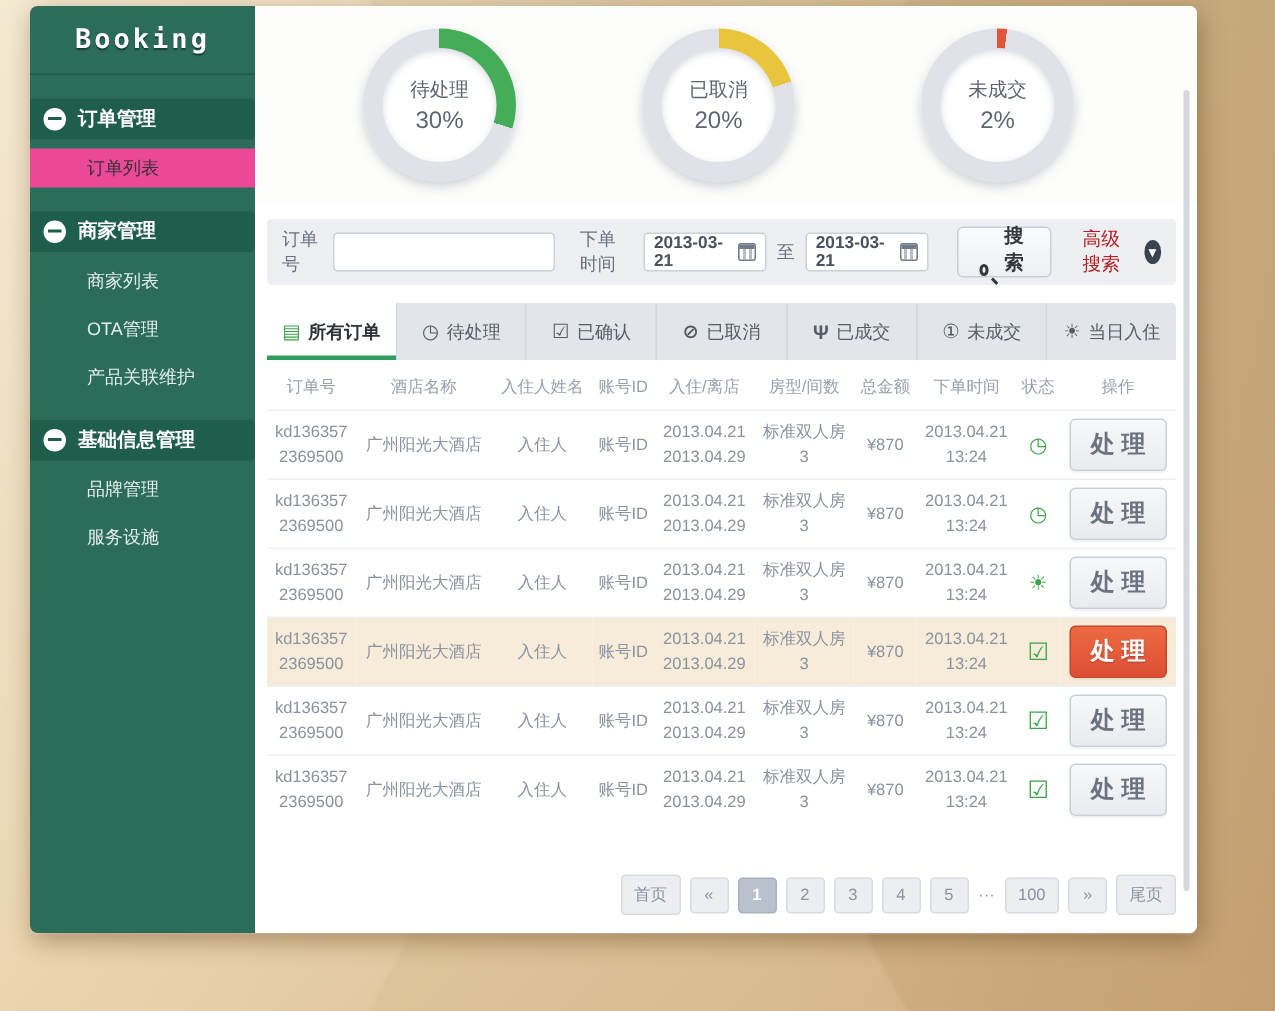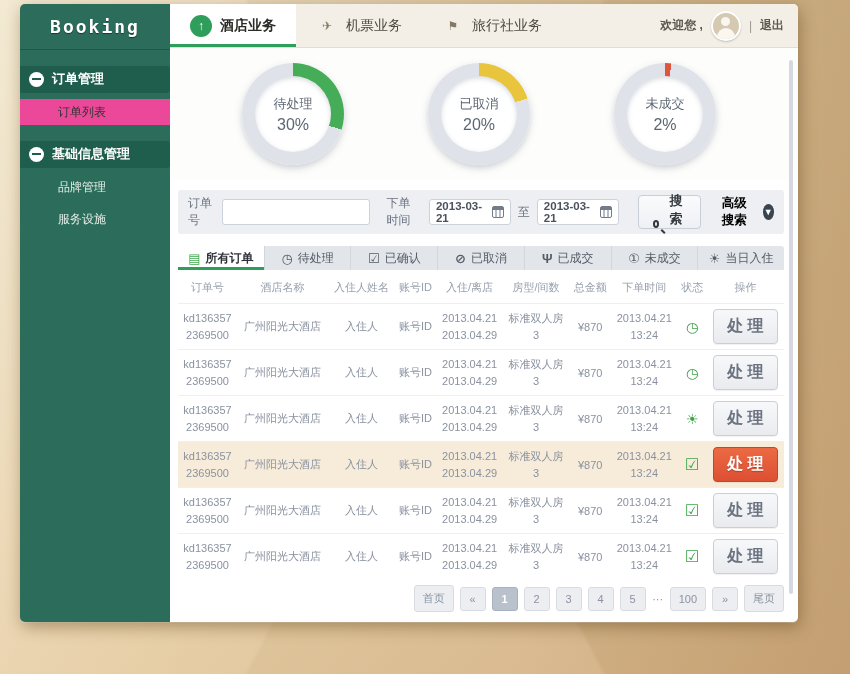--- a/index.html
+++ b/index.html
@@ -90,27 +90,27 @@
   .i-cal { width:12px; height:12px; border:1px solid #717b89; border-radius:2px;
     background:linear-gradient(#717b89 0 3px, transparent 3px),
       repeating-linear-gradient(90deg, transparent 0 2px, rgba(113,123,137,.5) 2px 4px); }
   .searchbtn { height:34px; margin-left:12px; padding:0 14px; display:flex; align-items:flex-end; gap:7px;
     background:linear-gradient(#fafbfc,#eef0f4); border:1px solid #c9cfd8; border-radius:4px;
     font-size:13px; font-weight:bold; color:#33383f; cursor:pointer; }
   .i-mag { width:8px; height:8px; border:2px solid #33383f; border-radius:50%; position:relative; }
   .i-mag::after { content:""; position:absolute; left:7px; top:7px; width:5px; height:2px;
     background:#33383f; transform:rotate(45deg); transform-origin:0 0; }
   .advanced { margin-left:14px; display:flex; align-items:center; gap:5px;
-    font-size:12.5px; font-weight:bold; color:#000000; cursor:pointer; }
+    font-size:12.5px; font-weight:normal; color:#b91c1c; cursor:pointer; }
   .i-chevcircle { width:16px; height:16px; border-radius:50%; background:#3a4450; color:#fff;
     display:flex; align-items:center; justify-content:center; font-size:9px; }
   .i-chevcircle::before { content:"▼"; }
 
   
-  .ftabs { margin:12px 14px 0 8px; height:24px; background:#e2e5ea; border-radius:3px 3px 0 0;
+  .ftabs { margin:12px 14px 0 8px; height:38px; background:#e2e5ea; border-radius:3px 3px 0 0;
     display:flex; flex-shrink:0; }
   .ftab { flex:1; display:flex; align-items:center; justify-content:center; gap:5px;
     font-size:12px; color:#555c66; border-right:1px solid #d2d6dd; cursor:pointer; position:relative; }
   .ftab:last-child { border-right:none; }
   .ftab[data-active="true"] { background:#fff; font-weight:bold; color:#2e333a; }
   .ftab[data-active="true"]::after { content:""; position:absolute; left:0; right:0; bottom:0;
     height:3px; background:#2f9e5a; }
   .ft-ic::before { font-size:13px; }
   .ft-ic[data-icon="clipboard-icon"]::before { content:"▤"; color:#3fa54b; }
   .ft-ic[data-icon="clock-icon"]::before { content:"◷"; font-weight:bold; }
@@ -161,57 +161,52 @@
     <div class="sec">
       <div class="sec-head">
         <span class="i-minus"></span>
         <span>订单管理</span>
       </div>
       <div class="sub" data-active="true">
         <span>订单列表</span>
       </div>
     </div>
 
+    <div class="sec">
+      <div class="sec-head">
+        <span class="i-minus"></span>
+        <span>商家管理</span>
+      </div>
+      <div class="sub">
+        <span>商家列表</span>
+      </div>
+      <div class="sub">
+        <span>OTA管理</span>
+      </div>
+      <div class="sub">
+        <span>产品关联维护</span>
+      </div>
+    </div>
 
     <div class="sec">
       <div class="sec-head">
         <span class="i-minus"></span>
         <span>基础信息管理</span>
       </div>
       <div class="sub">
         <span>品牌管理</span>
       </div>
       <div class="sub">
         <span>服务设施</span>
       </div>
     </div>
   </div>
 
   <div class="main">
 
-    <div class="topbar">
-      <div class="ttab" data-active="true">
-        <span class="tt-ic" data-icon="hotel-icon"></span>
-        <span>酒店业务</span>
-      </div>
-      <div class="ttab">
-        <span class="tt-ic" data-icon="plane-icon"></span>
-        <span>机票业务</span>
-      </div>
-      <div class="ttab">
-        <span class="tt-ic" data-icon="flag-icon"></span>
-        <span>旅行社业务</span>
-      </div>
-      <div class="userbox">
-        <span>欢迎您 ,</span>
-        <span class="avatar"></span>
-        <span class="udiv">|</span>
-        <span class="logout">退出</span>
-      </div>
-    </div>
 
     <div class="charts">
       <div class="donut" style="background: conic-gradient(rgb(69, 173, 88) 0deg, rgb(69, 173, 88) 108deg, rgb(223, 227, 233) 108deg, rgb(223, 227, 233) 360deg);">
         <div class="hole">
           <span class="d-label">待处理</span>
           <span class="d-pct">30%</span>
         </div>
       </div>
       <div class="donut" style="background: conic-gradient(rgb(233, 197, 61) 0deg, rgb(233, 197, 61) 72deg, rgb(223, 227, 233) 72deg, rgb(223, 227, 233) 360deg);">
         <div class="hole">

